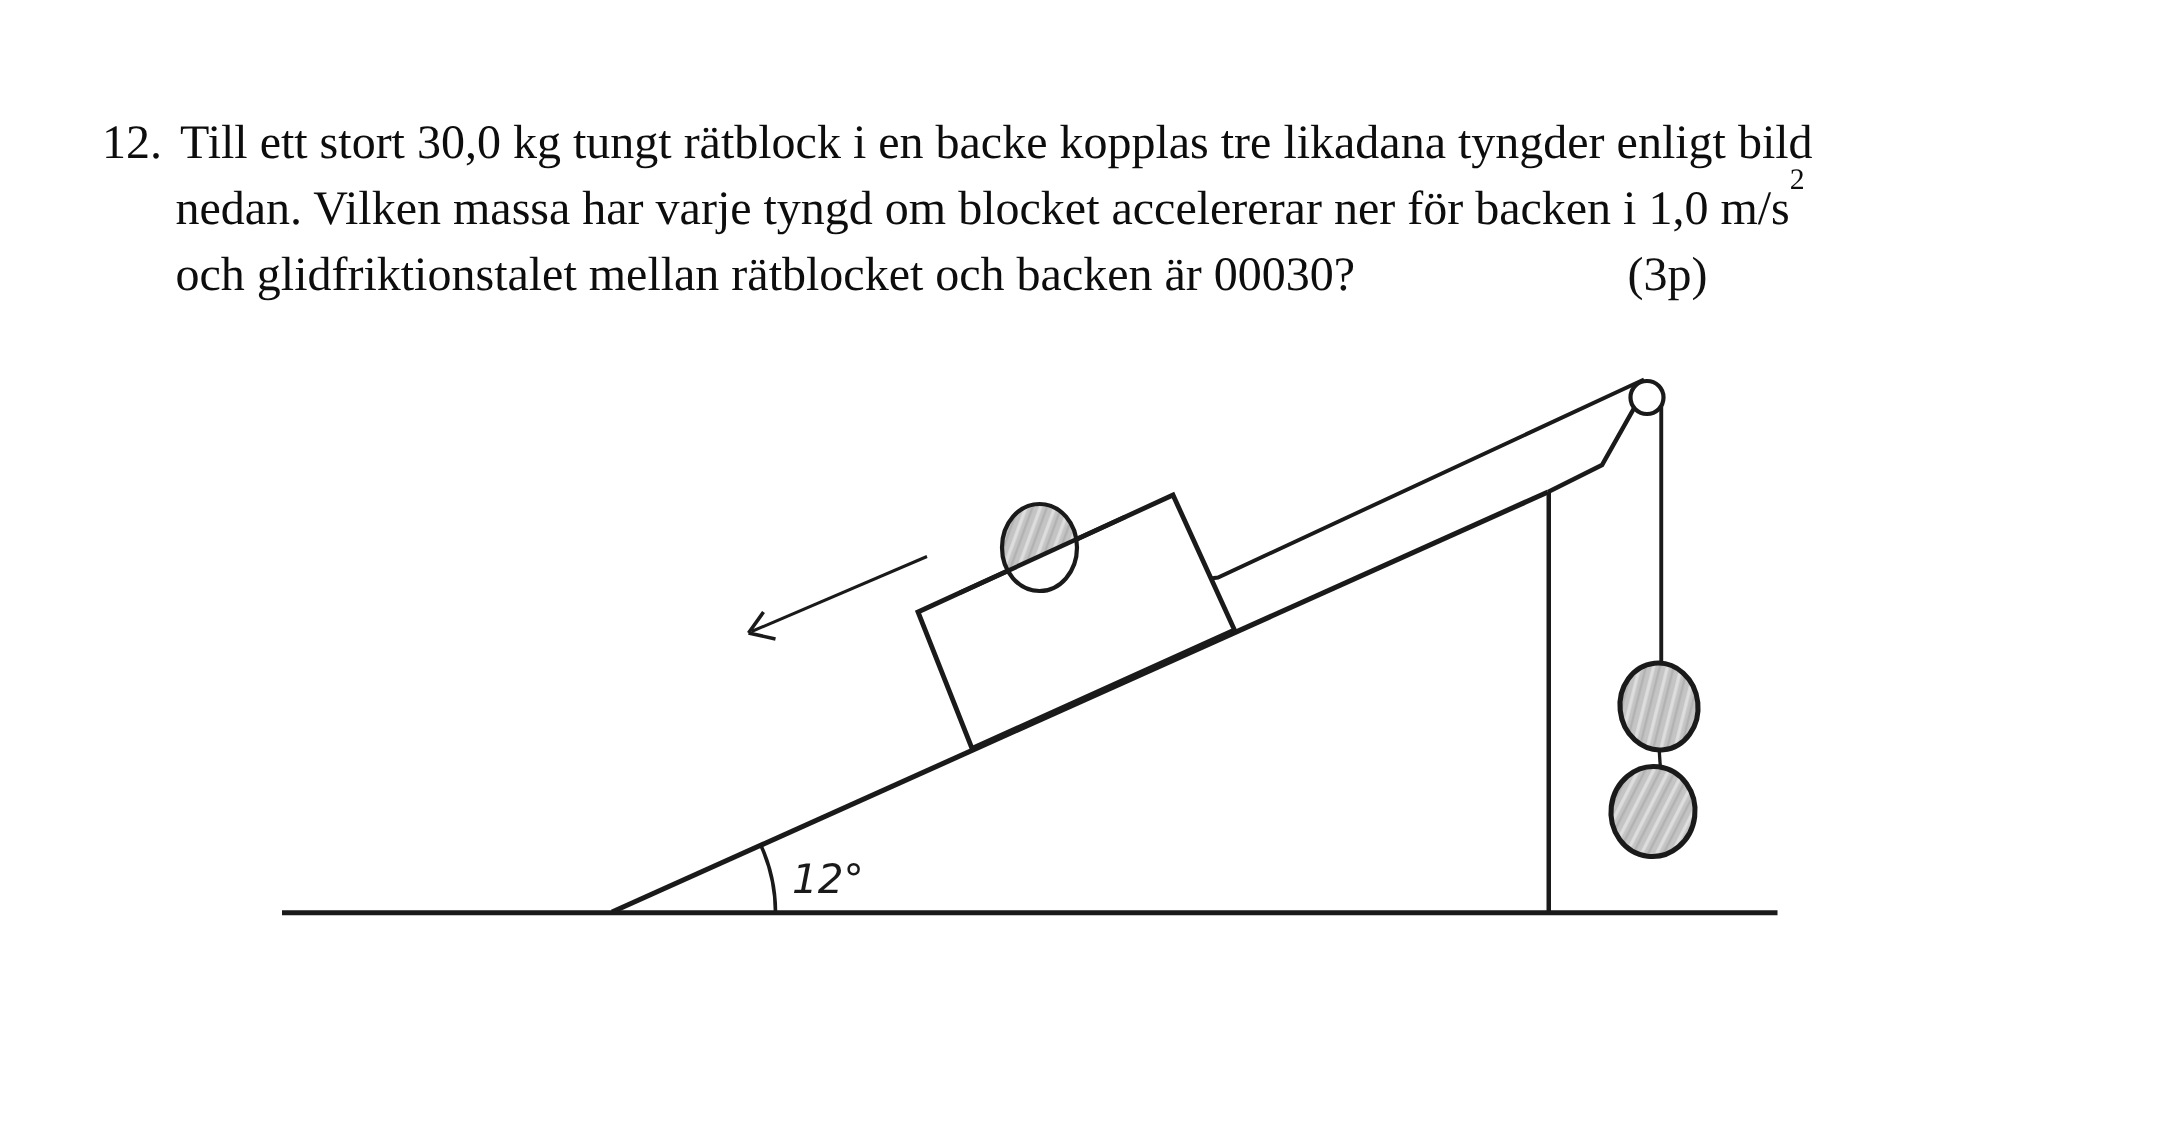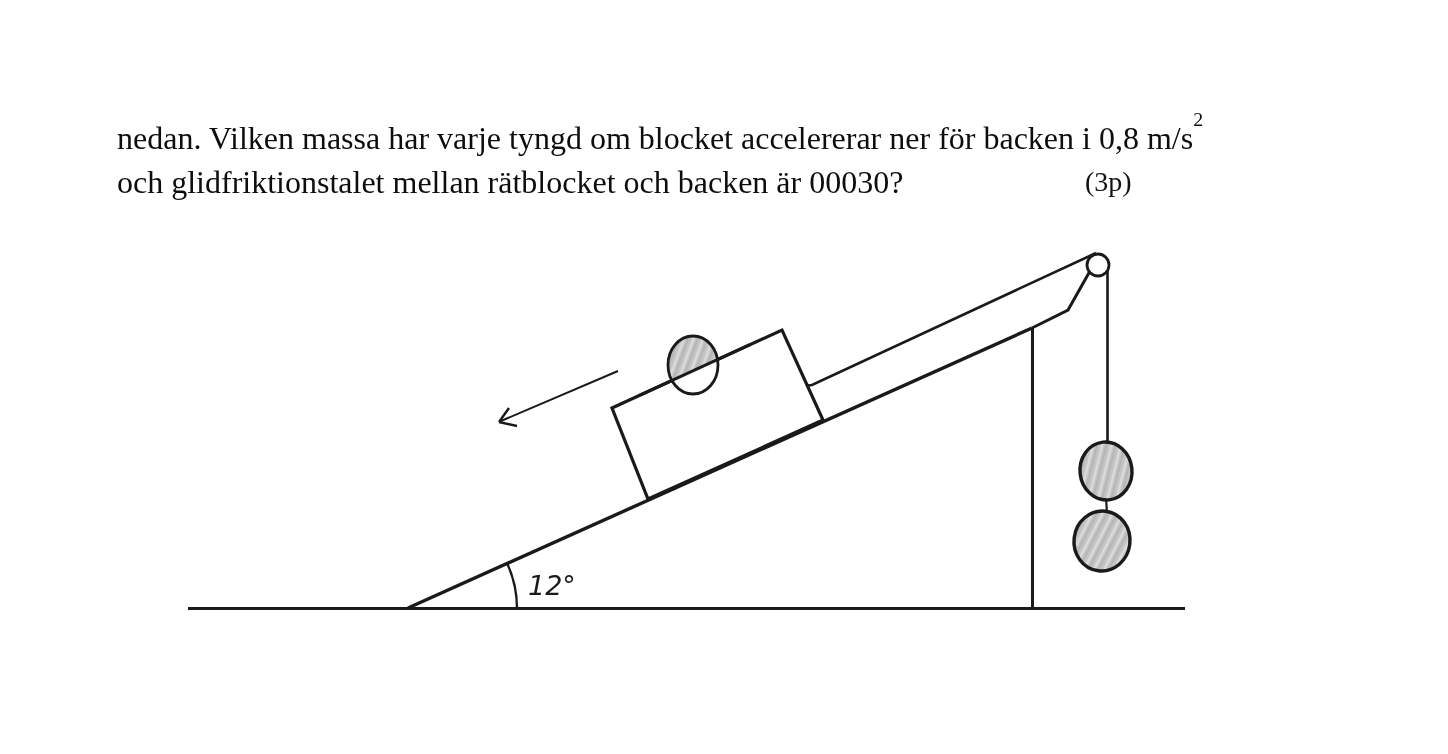--- a/index.html
+++ b/index.html
@@ -32,43 +32,46 @@
   sup.msq {
     font-size: 0.62em;
     position: relative;
     top: -0.55em;
     line-height: 0;
   }
   .points {
     position: absolute;
     top: 160px;
     left: 1085px;
-    font-size: 28px;
+    font-size: 32px;
     line-height: 44px;
   }
   .figure {
     position: absolute;
     top: 0;
     left: 0;
   }
   .angle-text {
     font-family: "DejaVu Sans", sans-serif;
     font-size: 27px;
     font-style: italic;
     fill: #1a1a1a;
   }
 </style>
 </head>
 <body>
 
 <div class="page">
 
+  <div class="ptext pline1">
+    <span class="pnum">12.</span><span>Till ett stort 30,0 kg tungt rätblock i en backe kopplas tre likadana tyngder enligt bild</span>
+  </div>
 
   <div class="ptext pline2">
-    <span>nedan. Vilken massa har varje tyngd om blocket accelererar ner för backen i 0,8 m/s</span><sup class="msq">2</sup>
+    <span>nedan. Vilken massa har varje tyngd om blocket accelererar ner för backen i 1,0 m/s</span><sup class="msq">2</sup>
   </div>
 
   <div class="ptext pline3">
     <span>och glidfriktionstalet mellan rätblocket och backen är 00030?</span>
   </div>
 
   <div class="points">(3p)</div>
 
   <svg class="figure" width="1448" height="754" viewBox="0 0 1448 754">
 

